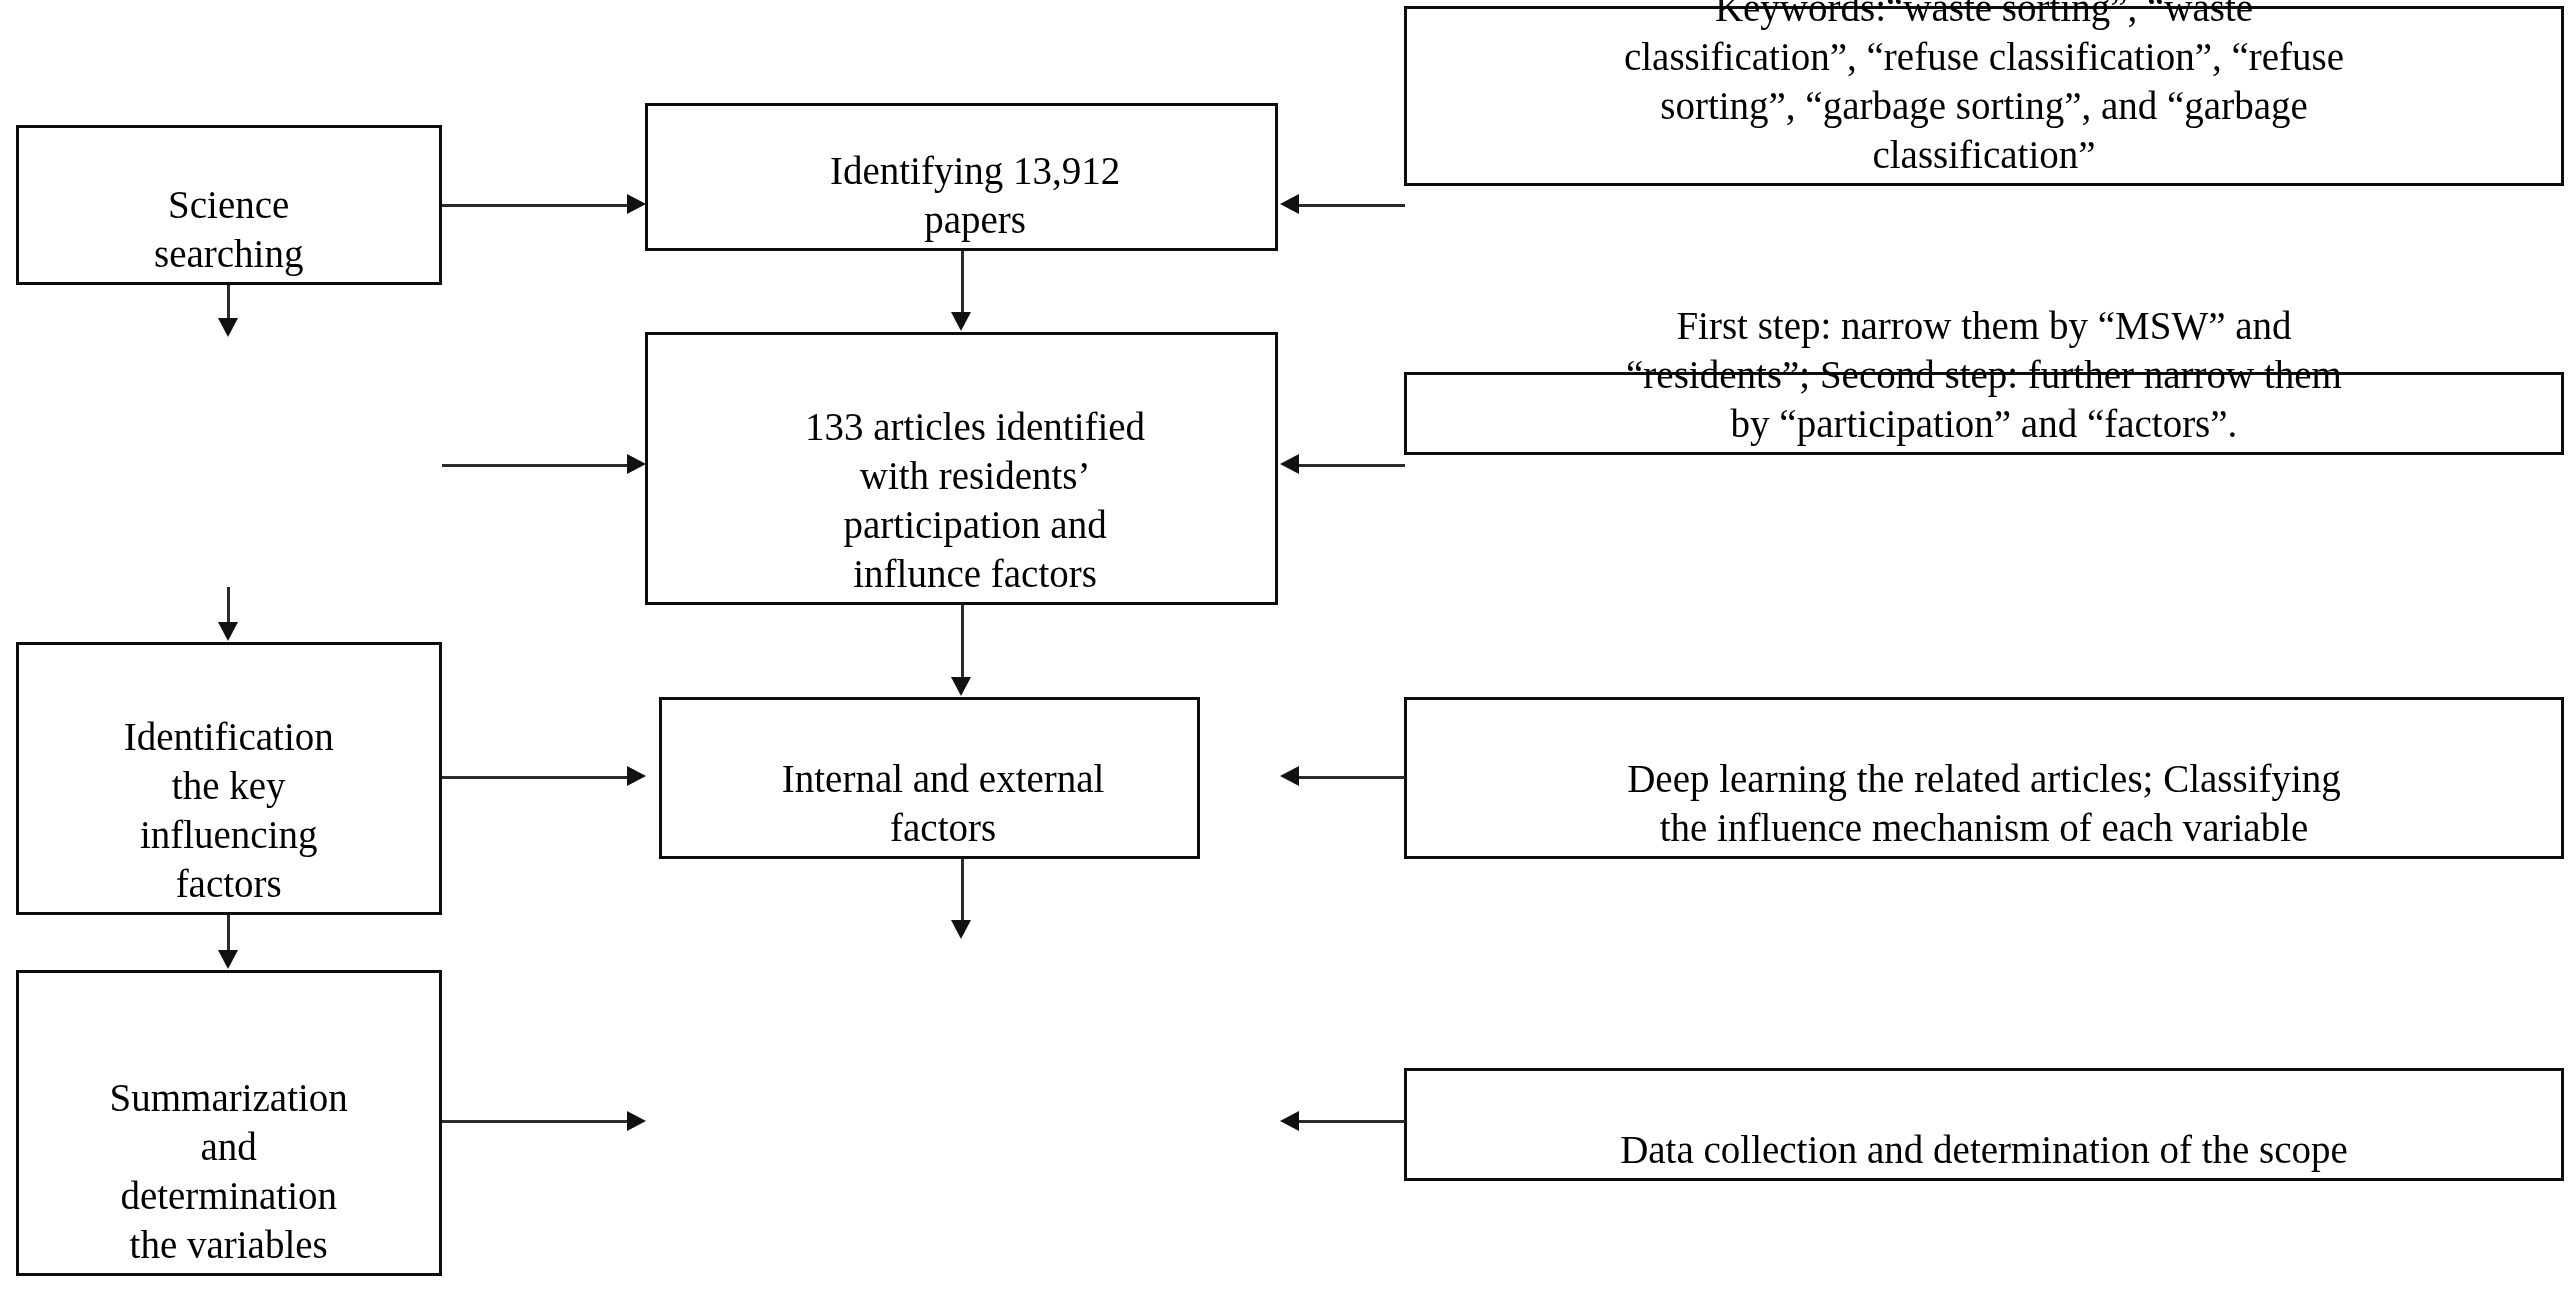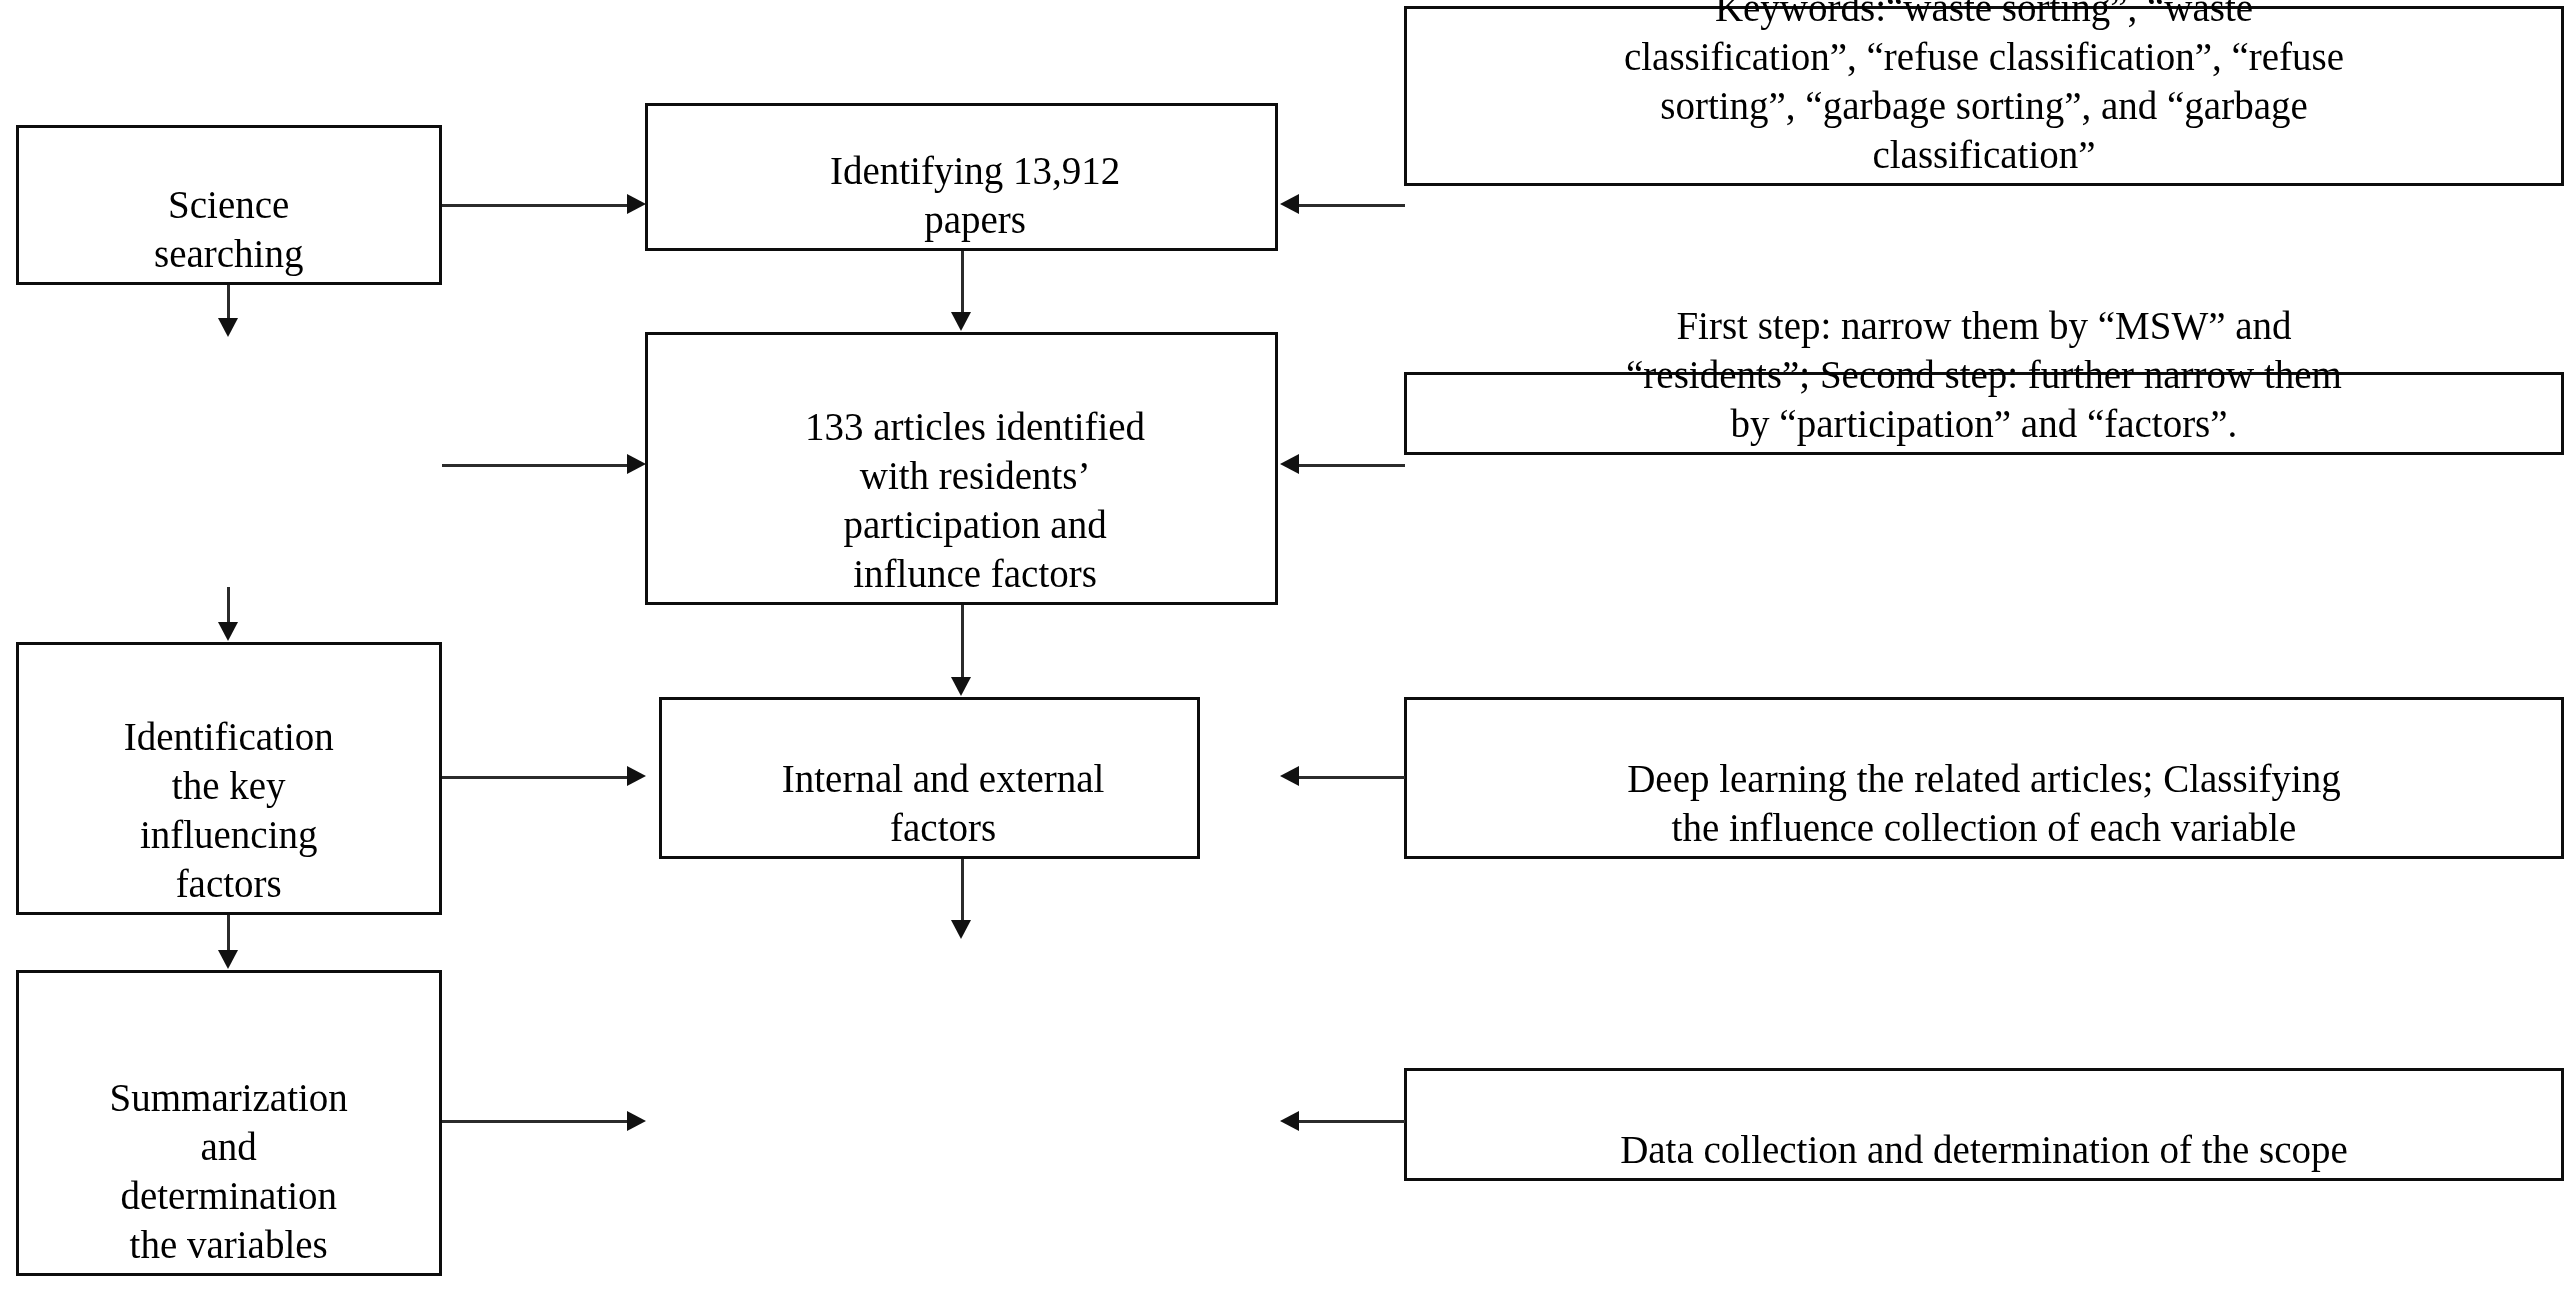--- a/index.html
+++ b/index.html
@@ -143,21 +143,21 @@
   </div>
 
   <div class="node col-right" id="node-screening-steps">
     <span class="label">First step: narrow them by “MSW” and
 “residents”; Second step: further narrow them
 by “participation” and “factors”.</span>
   </div>
 
   <div class="node col-right" id="node-deep-learning">
     <span class="label">Deep learning the related articles; Classifying
-the influence collection of each variable</span>
+the influence mechanism of each variable</span>
   </div>
 
   <div class="node col-right" id="node-data-collection">
     <span class="label">Data collection and determination of the scope</span>
   </div>
 
   <div class="conn h" style="left:442px; top:204px; width:185px;"></div>
   <div class="arrow right" style="left:627px; top:194px;"></div>
 
   <div class="conn h" style="left:442px; top:464px; width:185px;"></div>

